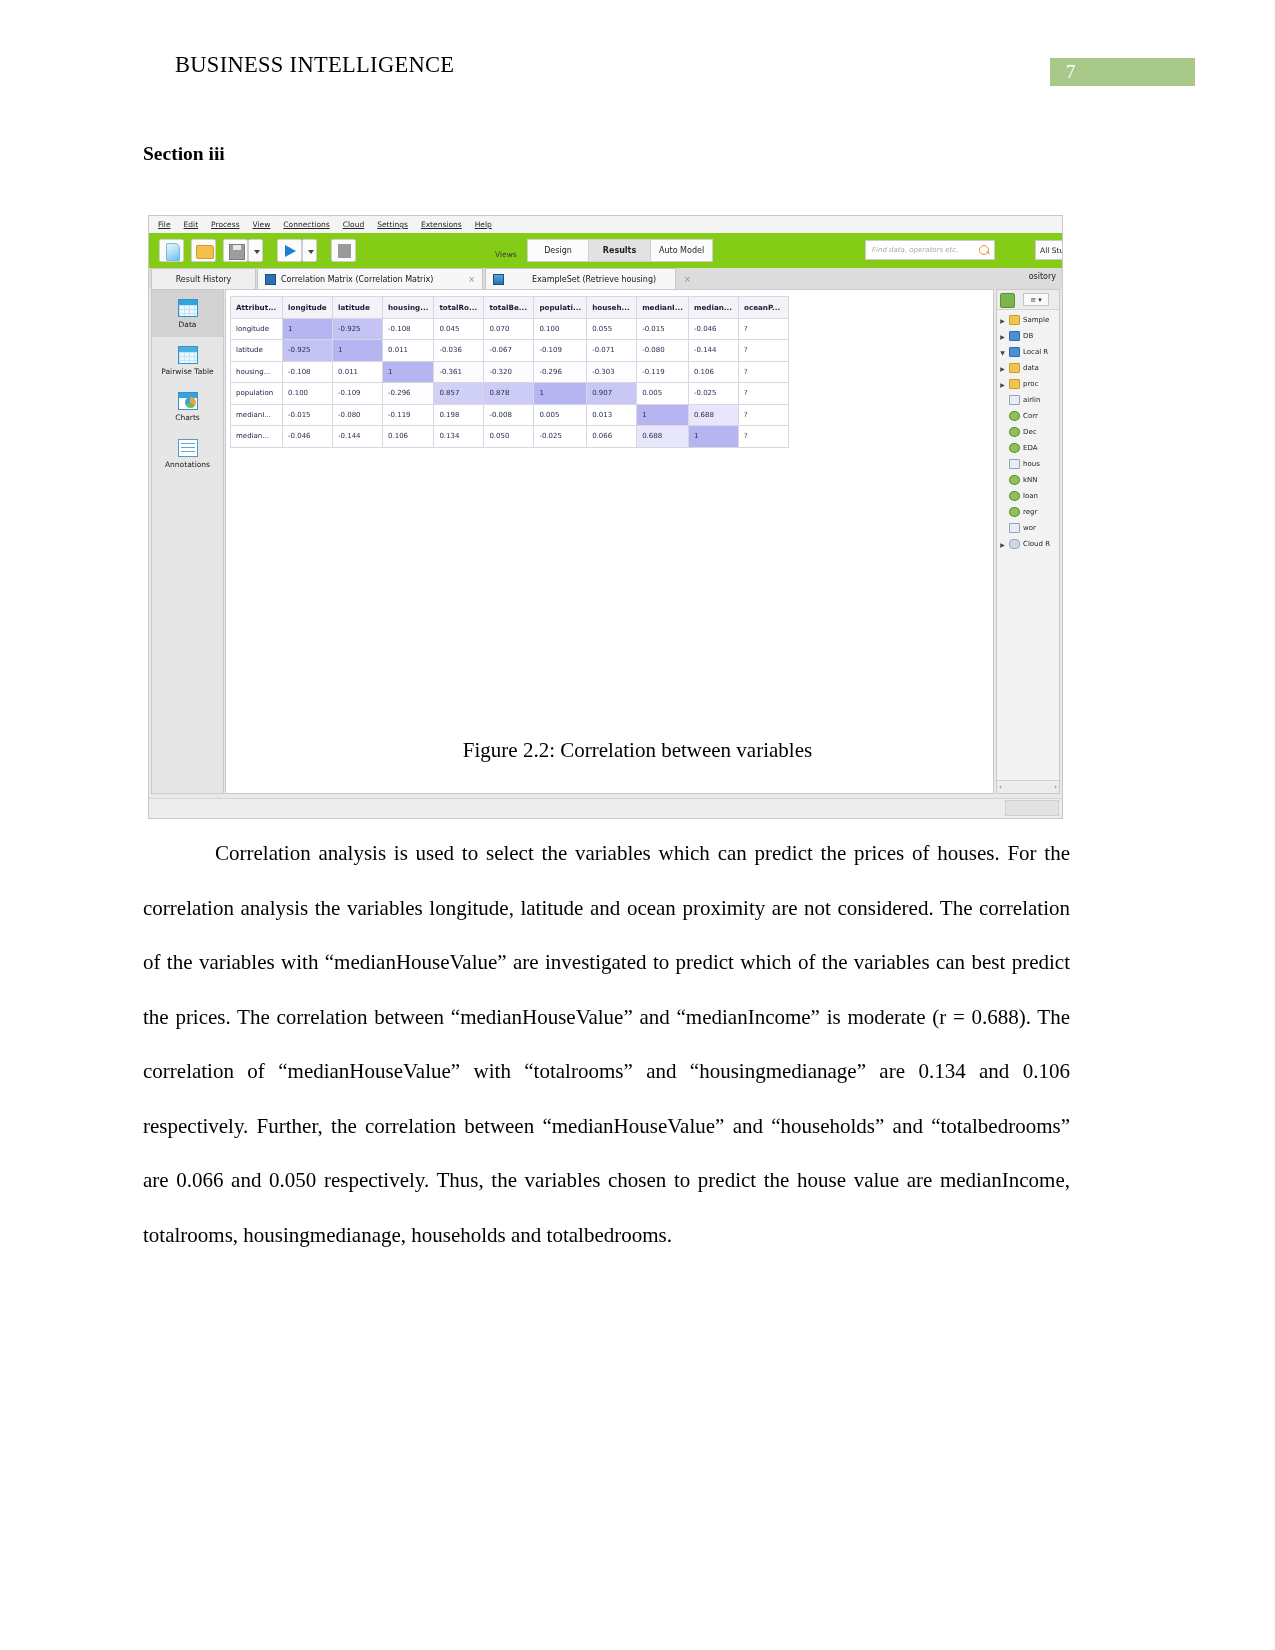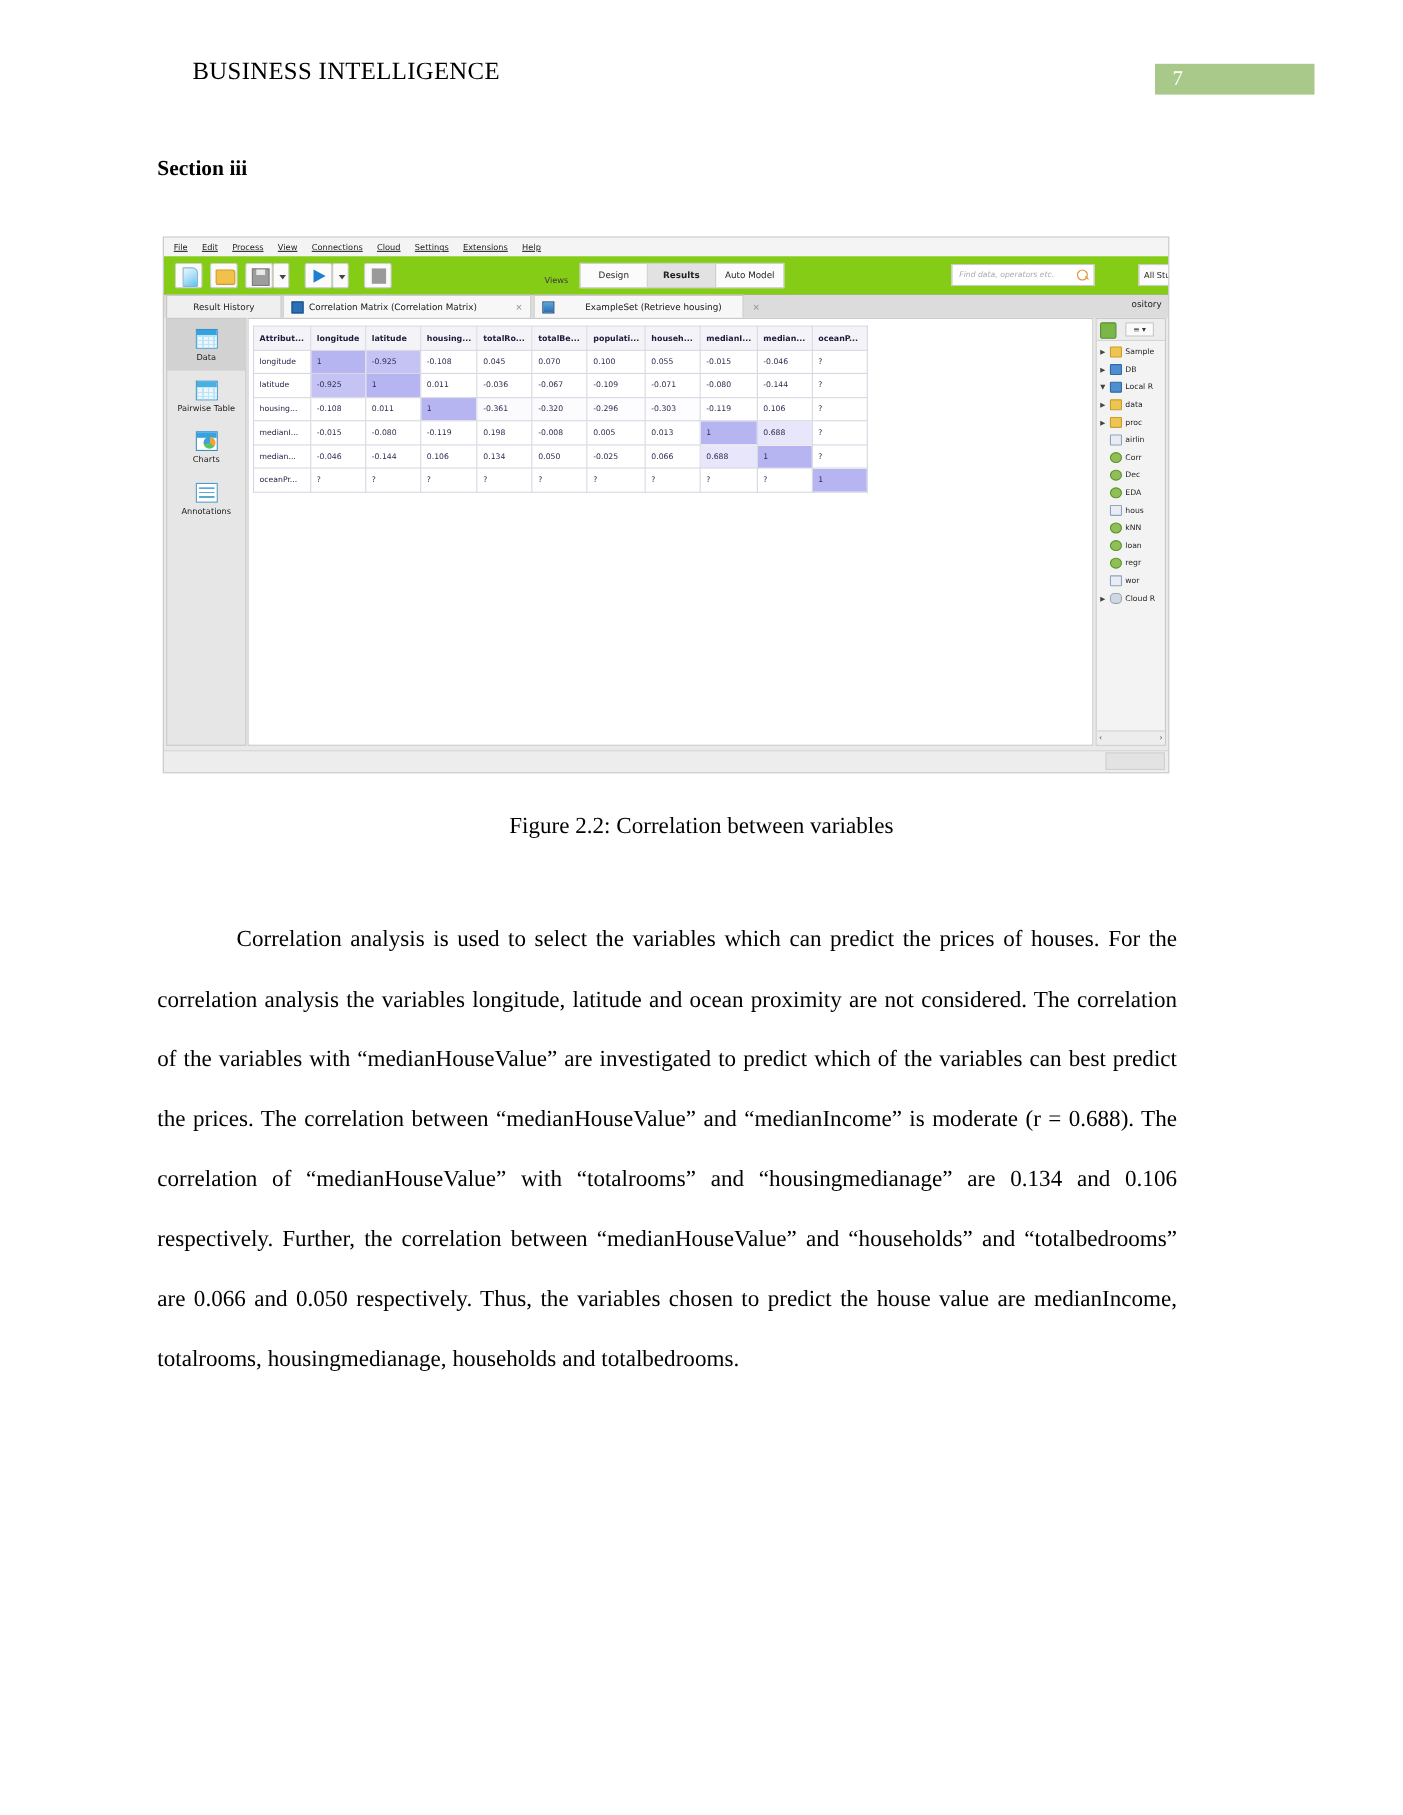--- a/index.html
+++ b/index.html
@@ -56,21 +56,21 @@
     font-size: 19.5px;
     font-weight: bold;
   }
 
   
   .figure-wrap {
     position: absolute;
     left: 148px;
     top: 215px;
     width: 915px;
-    height: 488px;
+    height: 604px;
     background: #ffffff;
   }
 
   
   .rm-window {
     position: absolute;
     inset: 0;
     background: #f1f1f1;
     border: 1px solid #c8c8c8;
     overflow: hidden;
@@ -696,20 +696,33 @@
                 <td style="background: rgba(122, 118, 230, 0.55);">1</td>
                 <td style="background: rgba(122, 118, 230, 0.027);">-0.361</td>
                 <td style="background: rgba(122, 118, 230, 0.02);">-0.320</td>
                 <td style="background: rgba(122, 118, 230, 0.016);">-0.296</td>
                 <td style="background: rgba(122, 118, 230, 0.016);">-0.303</td>
                 <td>-0.119</td>
                 <td>0.106</td>
                 <td>?</td>
               </tr>
               <tr>
+                <td class="rowhead">population</td>
+                <td>0.100</td>
+                <td>-0.109</td>
+                <td style="background: rgba(122, 118, 230, 0.016);">-0.296</td>
+                <td style="background: rgba(122, 118, 230, 0.345);">0.857</td>
+                <td style="background: rgba(122, 118, 230, 0.373);">0.878</td>
+                <td style="background: rgba(122, 118, 230, 0.55);">1</td>
+                <td style="background: rgba(122, 118, 230, 0.41);">0.907</td>
+                <td>0.005</td>
+                <td>-0.025</td>
+                <td>?</td>
+              </tr>
+              <tr>
                 <td class="rowhead">medianI...</td>
                 <td>-0.015</td>
                 <td>-0.080</td>
                 <td>-0.119</td>
                 <td>0.198</td>
                 <td>-0.008</td>
                 <td>0.005</td>
                 <td>0.013</td>
                 <td style="background: rgba(122, 118, 230, 0.55);">1</td>
                 <td style="background: rgba(122, 118, 230, 0.18);">0.688</td>
@@ -721,33 +734,20 @@
                 <td>-0.144</td>
                 <td>0.106</td>
                 <td>0.134</td>
                 <td>0.050</td>
                 <td>-0.025</td>
                 <td>0.066</td>
                 <td style="background: rgba(122, 118, 230, 0.18);">0.688</td>
                 <td style="background: rgba(122, 118, 230, 0.55);">1</td>
                 <td>?</td>
               </tr>
-              <tr>
-                <td class="rowhead">oceanPr...</td>
-                <td>?</td>
-                <td>?</td>
-                <td>?</td>
-                <td>?</td>
-                <td>?</td>
-                <td>?</td>
-                <td>?</td>
-                <td>?</td>
-                <td>?</td>
-                <td style="background: rgba(122, 118, 230, 0.55);">1</td>
-              </tr>
             </tbody>
         </table>
       </div>
 
       <div class="repo-panel">
         <div class="repo-toolbar">
           <span class="repo-green"></span>
           <span class="repo-menu">≡ ▾</span>
         </div>
         <div class="repo-tree" id="repo-tree">

